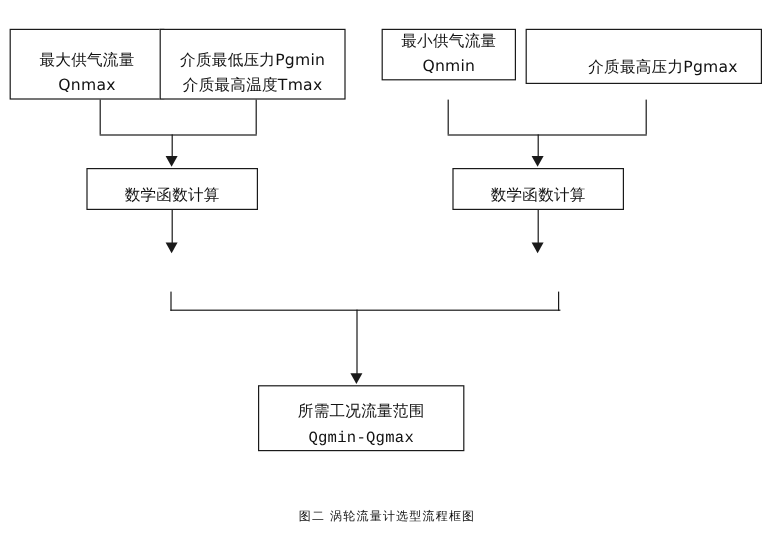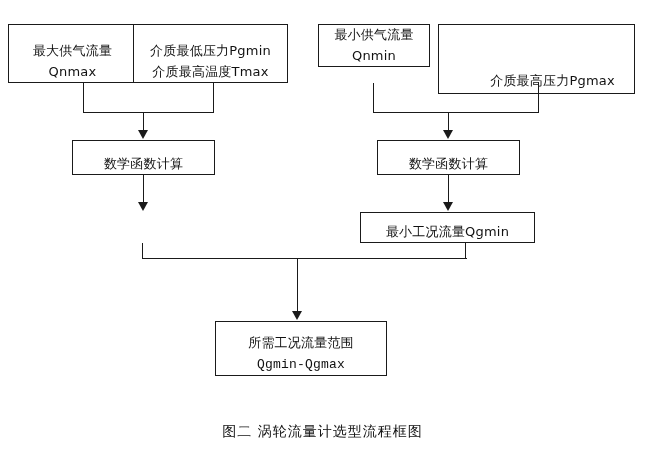--- a/index.html
+++ b/index.html
@@ -54,21 +54,21 @@
     width: 0;
     height: 0;
     border-left: 5px solid transparent;
     border-right: 5px solid transparent;
     border-top: 9px solid #1a1a1a;
   }
   .caption {
     position: absolute;
     width: 100%;
     text-align: center;
-    font-size: 14px;
+    font-size: 10px;
     color: #111111;
     letter-spacing: 1px;
     white-space: nowrap;
   }
 </style>
 </head>
 <body>
 
 <div id="canvas">
 
@@ -80,21 +80,21 @@
   <div class="box two-line" style="left:133px; top:24px; width:155px; height:59px;">
     <span class="line">介质最低压力Pgmin</span>
     <span class="line">介质最高温度Tmax</span>
   </div>
 
   <div class="box two-line" style="left:318px; top:24px; width:112px; height:43px;">
     <span class="line">最小供气流量</span>
     <span class="line">Qnmin</span>
   </div>
 
-  <div class="box two-line" style="left:438px; top:24px; width:197px; height:70px;padding-left:32px;">
+  <div class="box two-line" style="left:438px; top:24px; width:197px; height:46px;padding-left:32px;">
     <span class="line">介质最高压力Pgmax</span>
   </div>
 
   <div class="vline" style="left:83px; top:83px; height:29px;"></div>
   <div class="vline" style="left:213px; top:83px; height:29px;"></div>
   <div class="hline" style="left:83px; top:112px; width:131px;"></div>
   <div class="vline" style="left:143px; top:112px; height:19px;"></div>
   <div class="arrowhead" style="left:138px; top:130px;"></div>
 
   <div class="vline" style="left:373px; top:83px; height:29px;"></div>
@@ -111,23 +111,20 @@
     <span class="line">数学函数计算</span>
   </div>
 
   <div class="vline" style="left:143px; top:175px; height:28px;"></div>
   <div class="arrowhead" style="left:138px; top:202px;"></div>
 
   <div class="vline" style="left:448px; top:175px; height:28px;"></div>
   <div class="arrowhead" style="left:443px; top:202px;"></div>
 
 
-  <div class="box" style="left:360px; top:212px; width:175px; height:31px;">
-    <span class="line">最小工况流量Qgmin</span>
-  </div>
 
   <div class="vline" style="left:142px; top:243px; height:16px;"></div>
   <div class="vline" style="left:465px; top:243px; height:16px;"></div>
   <div class="hline" style="left:142px; top:258px; width:325px;"></div>
   <div class="vline" style="left:297px; top:258px; height:54px;"></div>
   <div class="arrowhead" style="left:292px; top:311px;"></div>
 
   <div class="box two-line" style="left:215px; top:321px; width:172px; height:55px;font-family:Liberation Mono, monospace;">
     <span class="line">所需工况流量范围</span>
     <span class="line">Qgmin-Qgmax</span>

